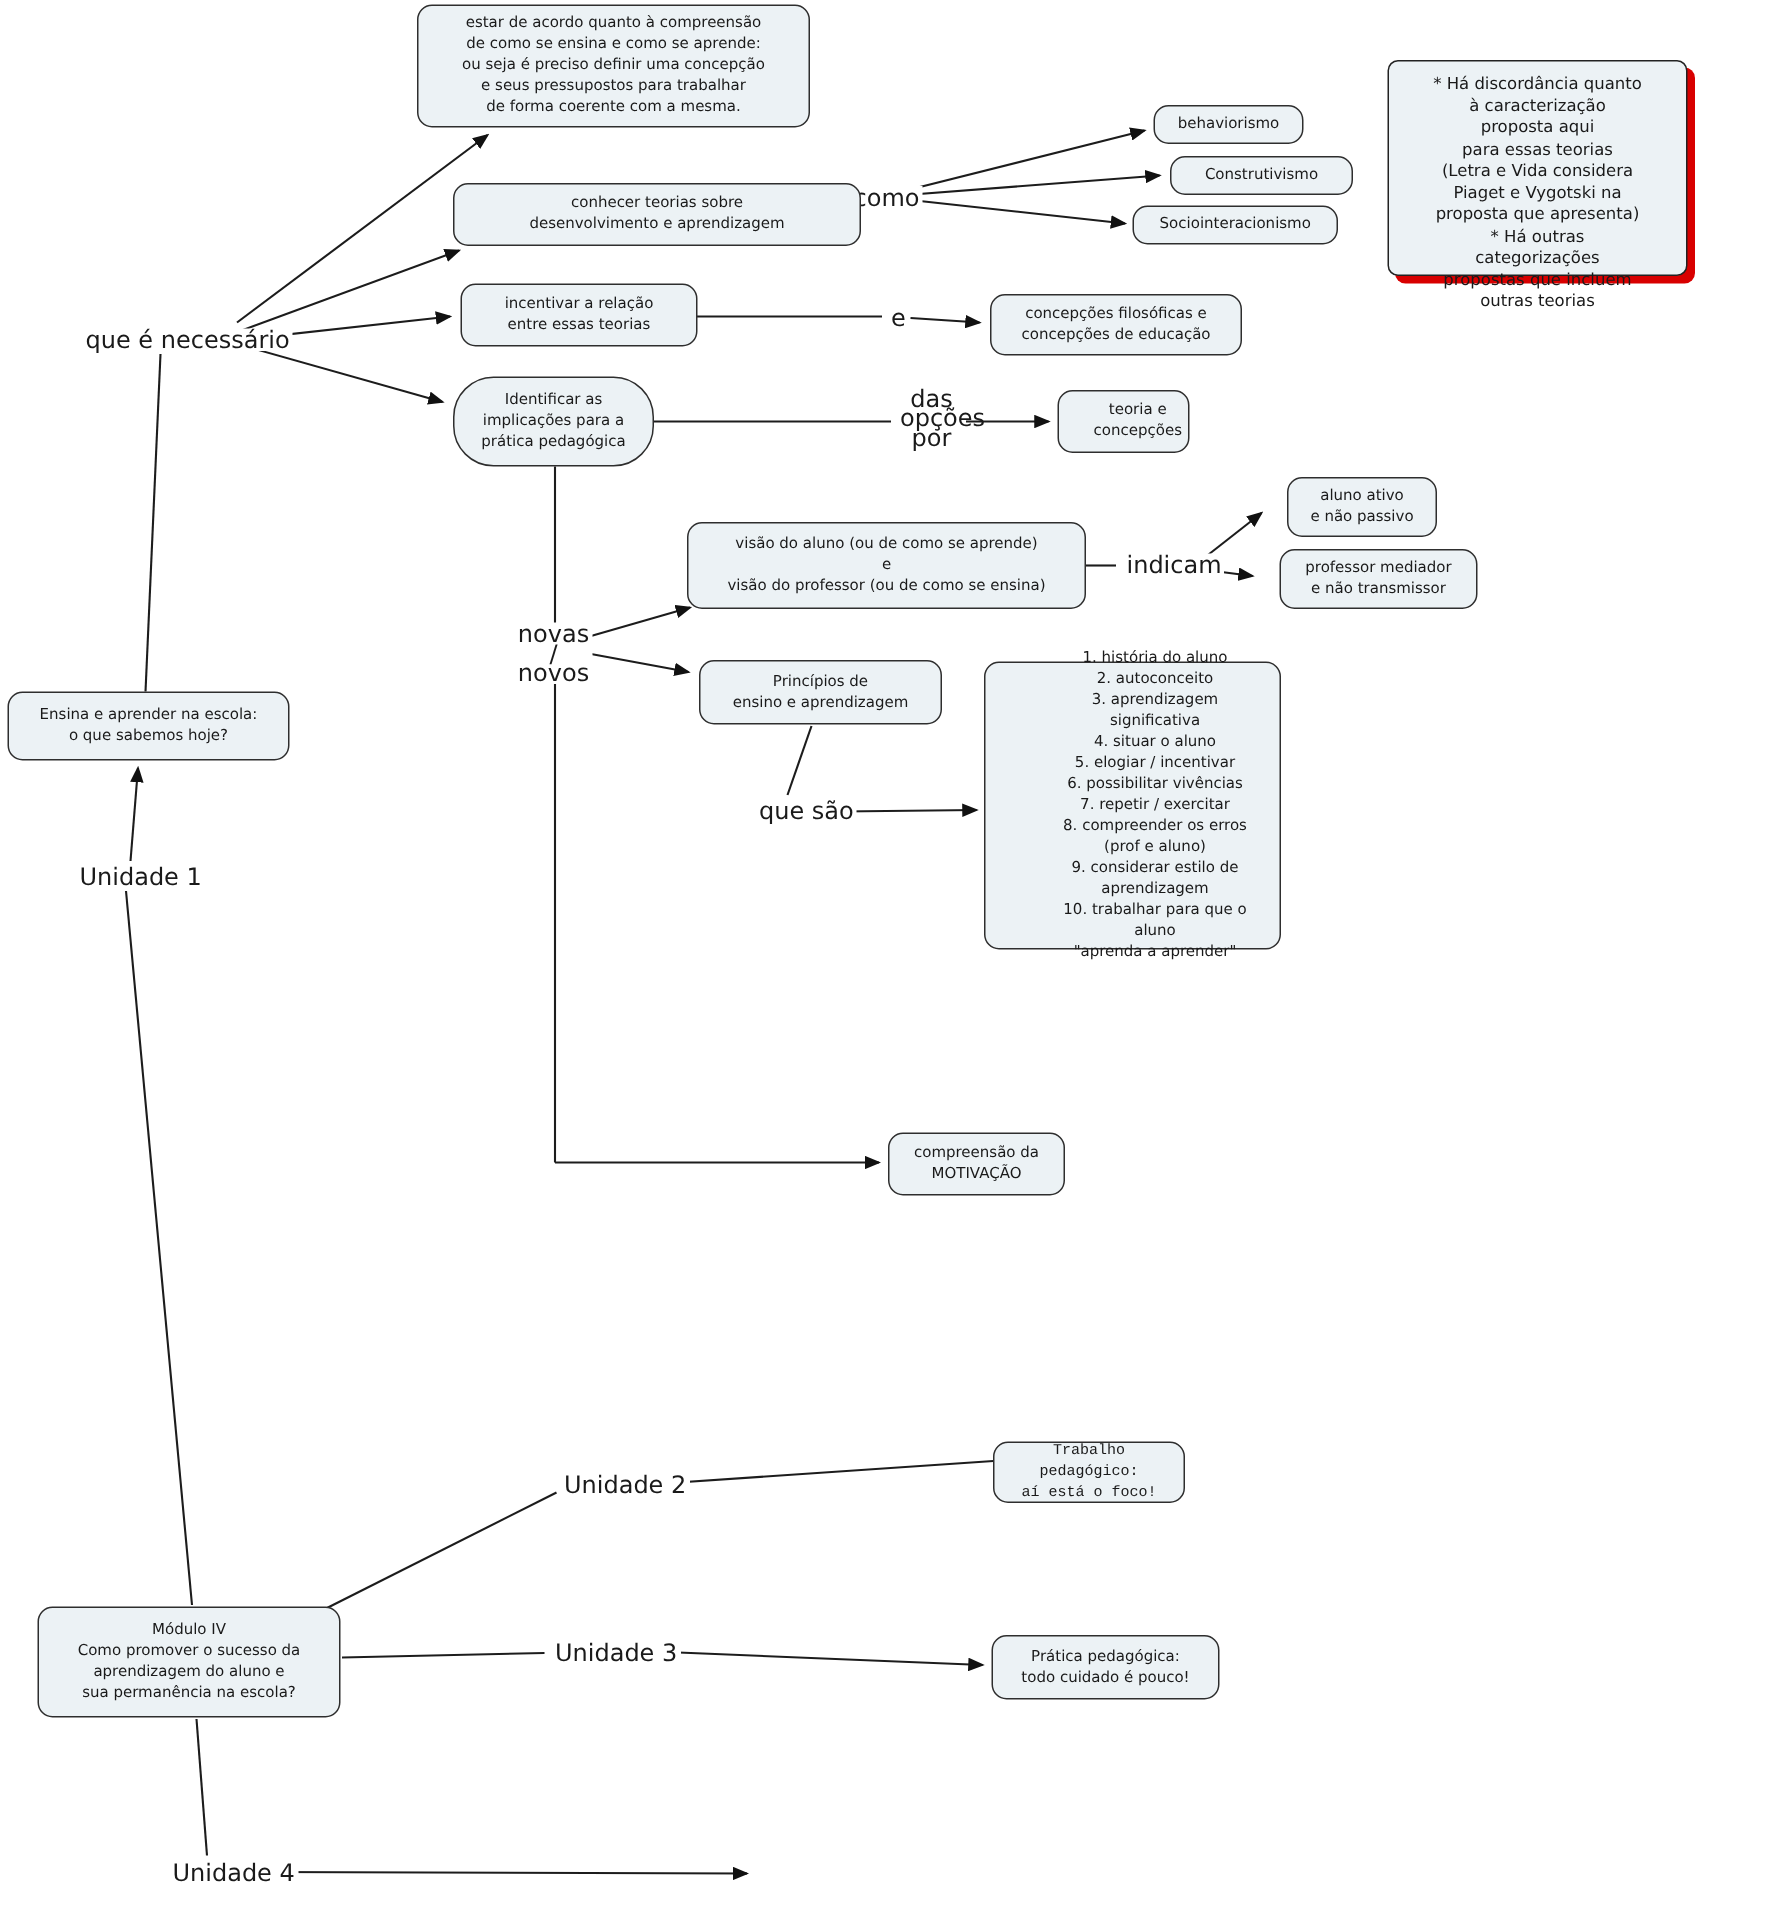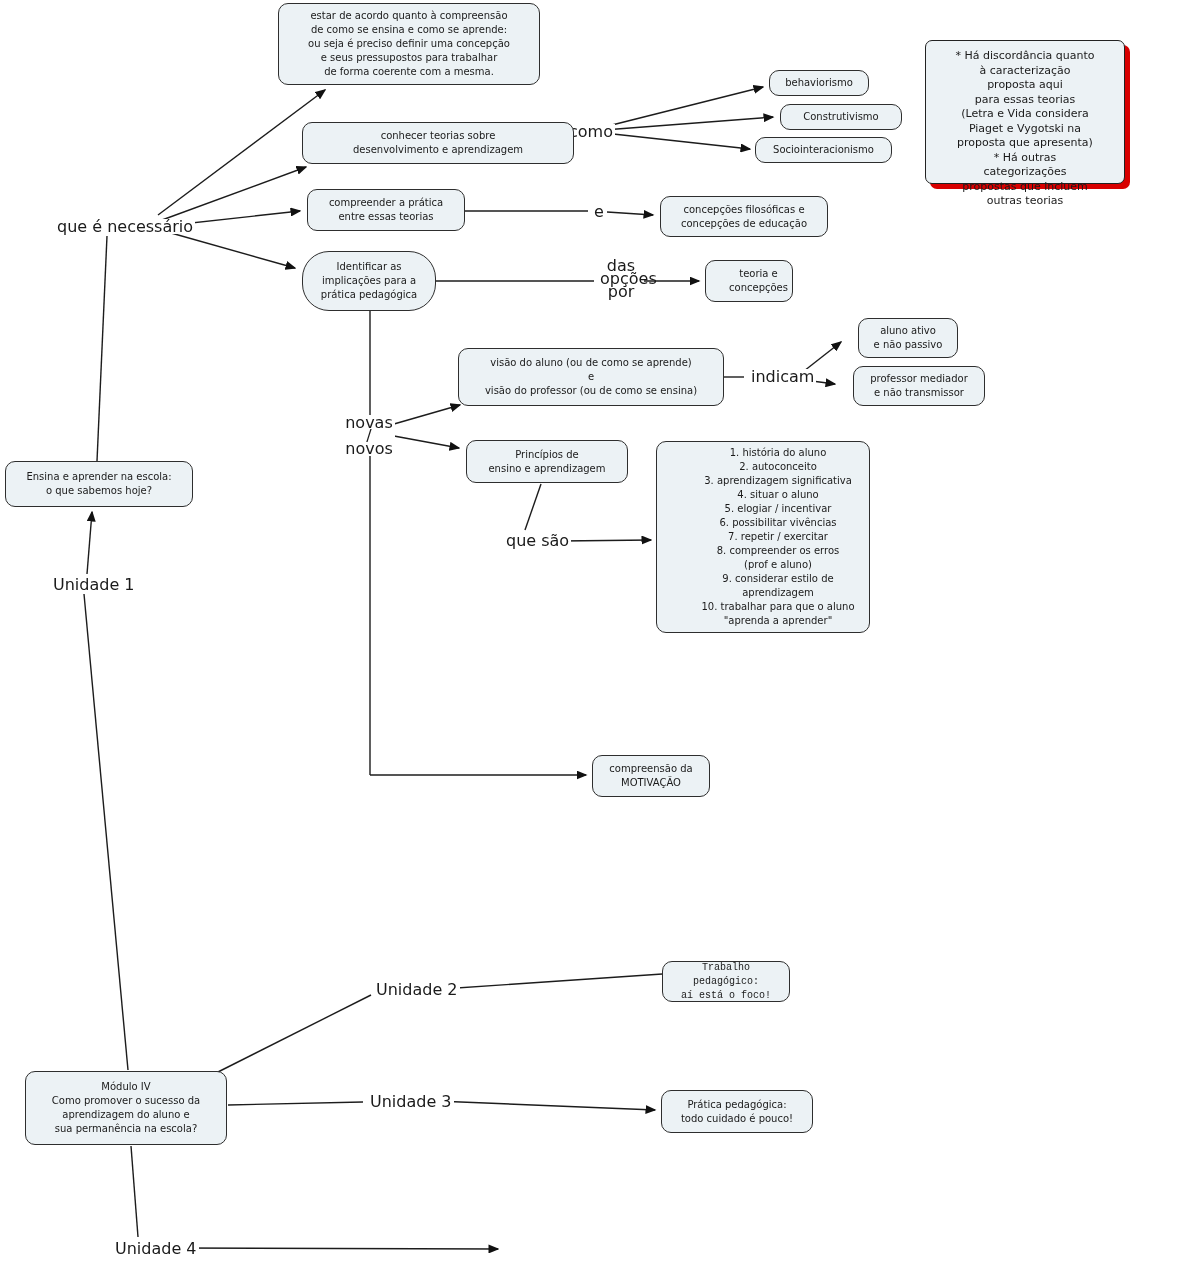--- a/index.html
+++ b/index.html
@@ -125,21 +125,21 @@
 
   <div class="node" style="left:302px; top:122px; width:272px; height:42px;">conhecer teorias sobre
 desenvolvimento e aprendizagem</div>
 
   <div class="node" style="left:769px; top:70px; width:100px; height:26px;">behaviorismo</div>
 
   <div class="node" style="left:780px; top:104px; width:122px; height:26px;">Construtivismo</div>
 
   <div class="node" style="left:755px; top:137px; width:137px; height:26px;">Sociointeracionismo</div>
 
-  <div class="node" style="left:307px; top:189px; width:158px; height:42px;">compreender a prática
+  <div class="node" style="left:307px; top:189px; width:158px; height:42px;">incentivar a relação
 entre essas  teorias</div>
 
   <div class="node" style="left:660px; top:196px; width:168px; height:41px;">concepções filosóficas e
 concepções de educação</div>
 
   <div class="node" style="left:302px; top:251px; width:134px; height:60px;border-radius:27px;">Identificar as
 implicações para a
 prática pedagógica</div>
 
   <div class="node" style="left:705px; top:260px; width:88px; height:42px;padding-left:29px;">teoria e
@@ -151,21 +151,21 @@
 
   <div class="node" style="left:858px; top:318px; width:100px; height:40px;">aluno ativo
 e não passivo</div>
 
   <div class="node" style="left:853px; top:366px; width:132px; height:40px;">professor mediador
 e não transmissor</div>
 
   <div class="node" style="left:466px; top:440px; width:162px; height:43px;">Princípios de
 ensino e aprendizagem</div>
 
-  <div class="node" style="left:656px; top:441px; width:214px; height:192px;padding-left:40px;">1. história do aluno
+  <div class="node" style="left:656px; top:441px; width:198px; height:192px;padding-left:40px;">1. história do aluno
 2. autoconceito
 3. aprendizagem significativa
 4. situar o aluno
 5. elogiar / incentivar
 6. possibilitar vivências
 7. repetir / exercitar
 8. compreender os erros
 (prof e aluno)
 9. considerar estilo de aprendizagem
 10. trabalhar para que o aluno

